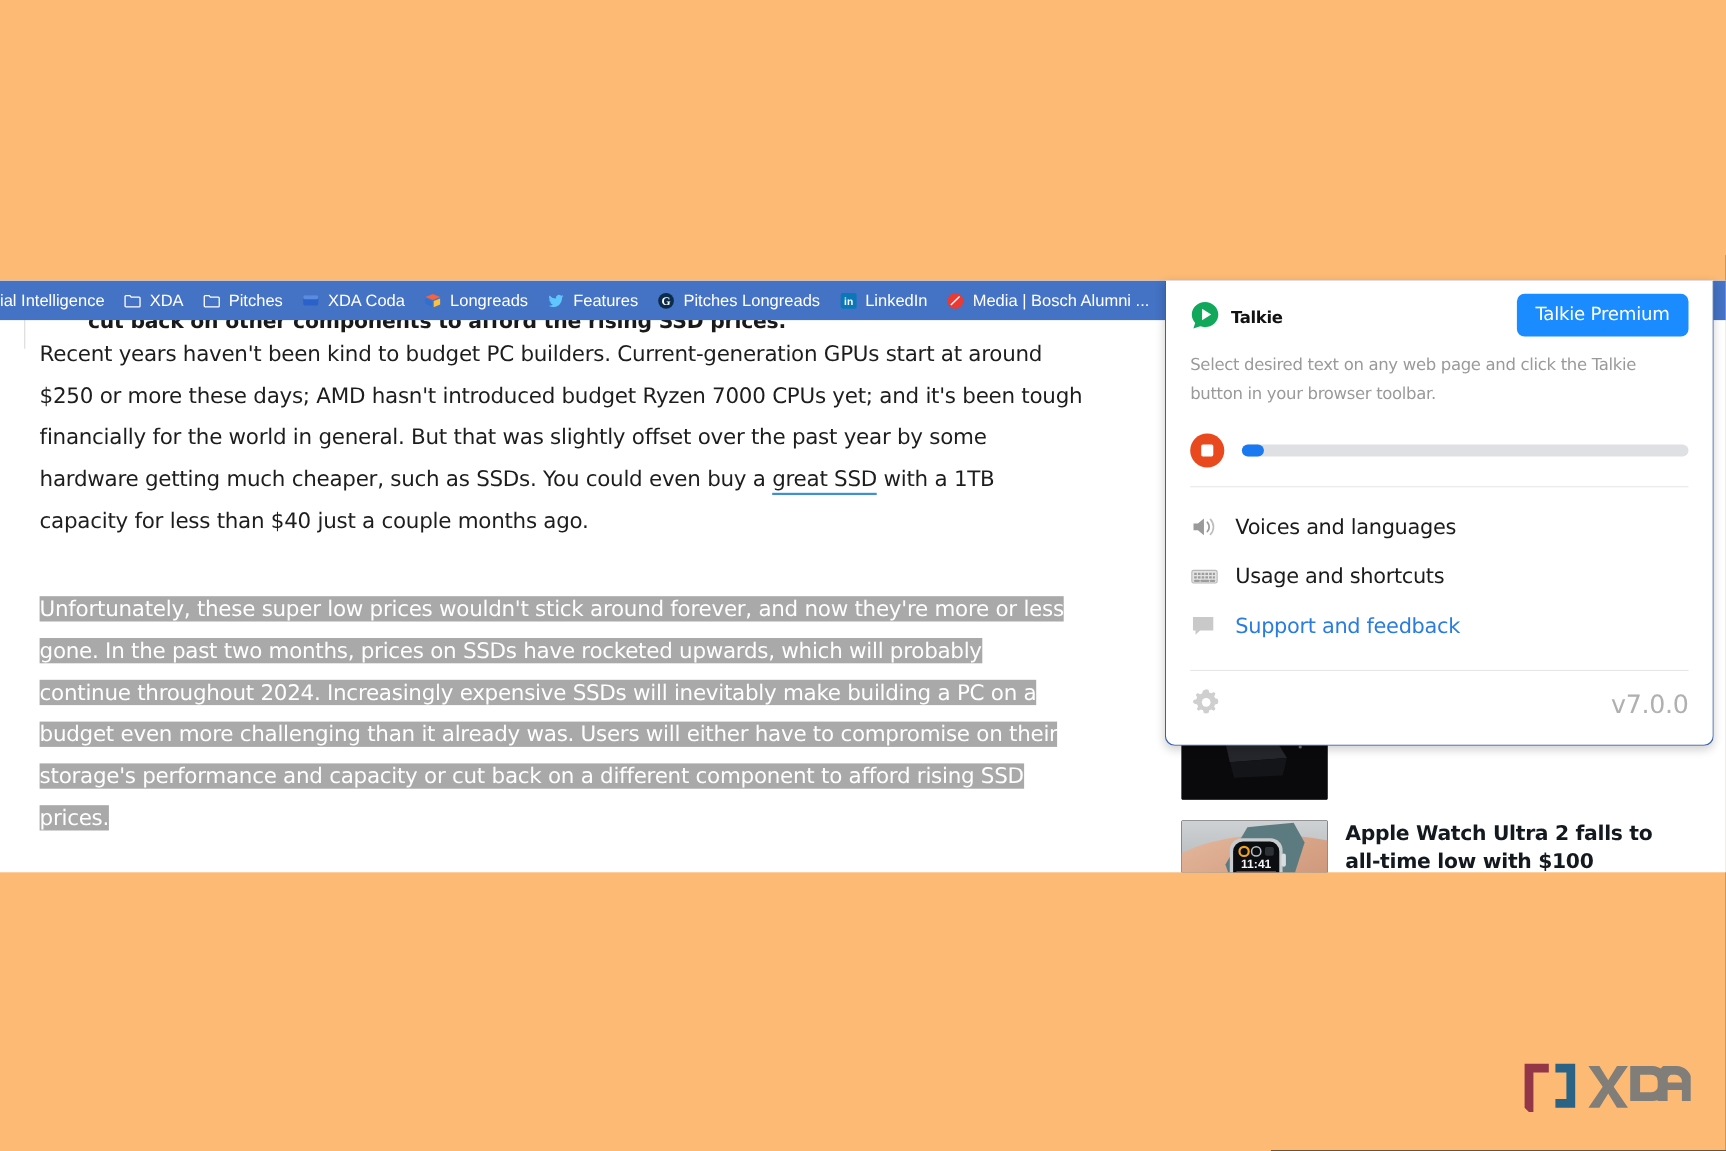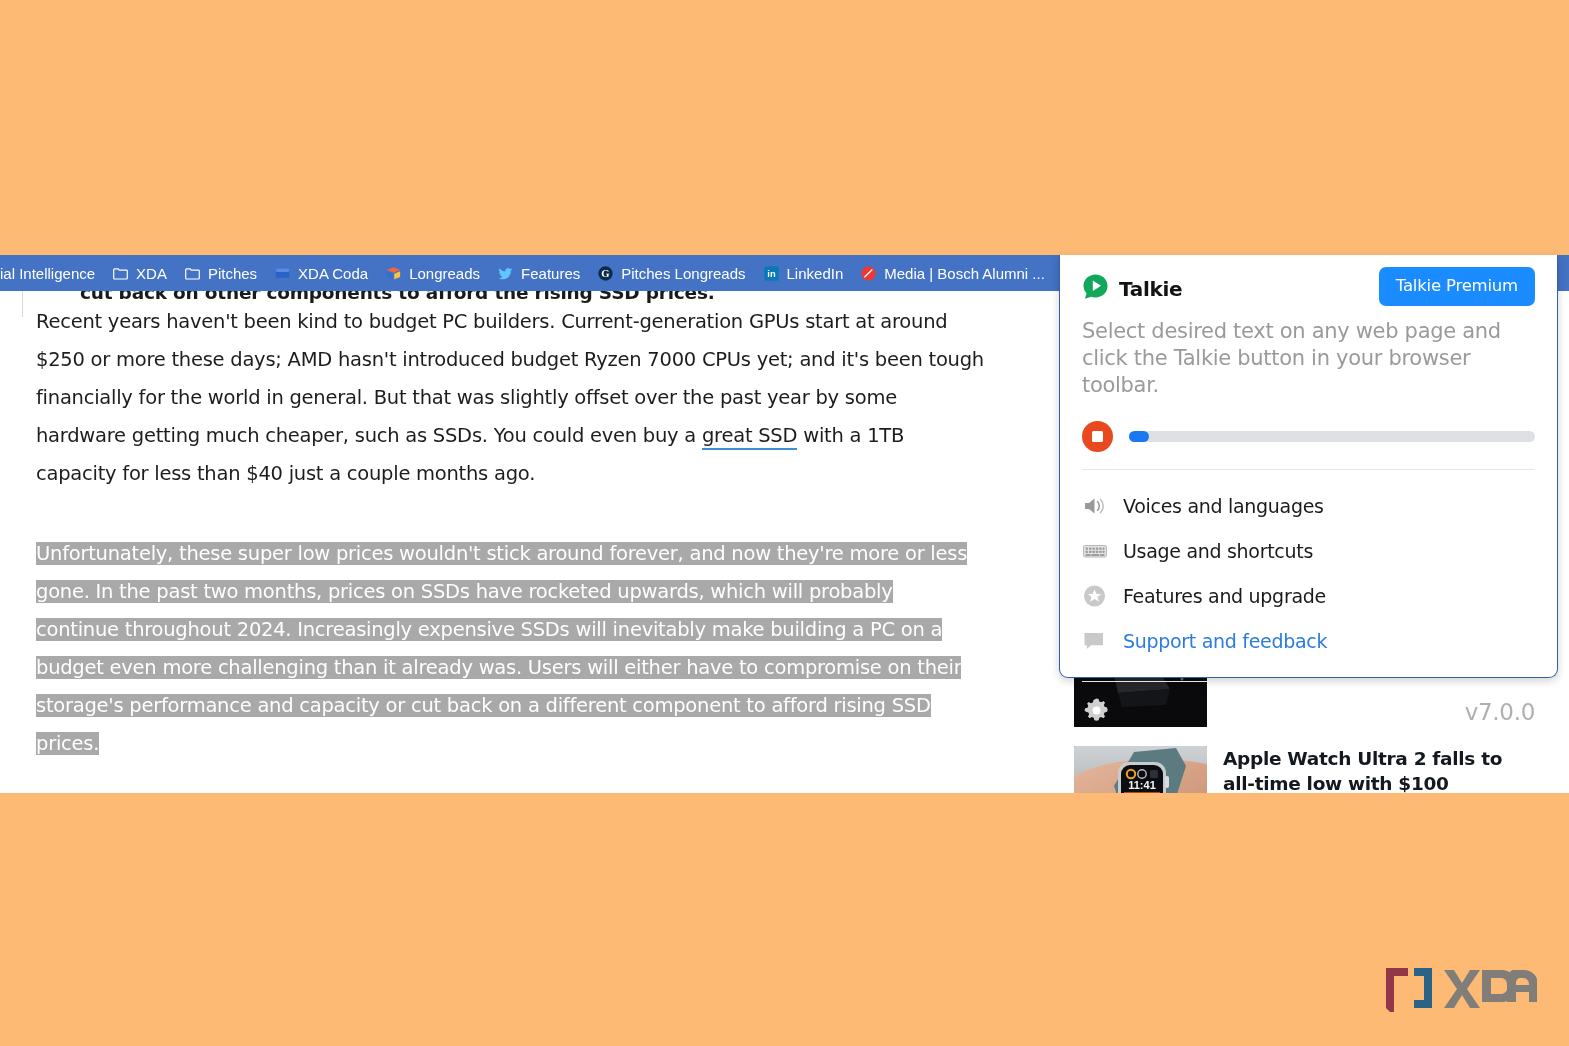--- a/index.html
+++ b/index.html
@@ -103,34 +103,34 @@
     padding: 0 22px;
   }
   #talkie-header {
     display: flex; align-items: flex-start;
     justify-content: space-between;
     padding-top: 12px;
   }
   #talkie-brand { display: flex; align-items: center; gap: 10px; padding-top: 6px; }
   #talkie-name {
     font-family: "DejaVu Sans", sans-serif;
-    font-weight: 700; font-size: 20px; color: #121212;
+    font-weight: 700; font-size: 15px; color: #121212;
     letter-spacing: -0.3px;
   }
   #premium-btn {
     background: #1a8cff; color: #fff;
     border: none; border-radius: 7px;
     font-family: "DejaVu Sans", sans-serif;
     font-size: 16.5px; letter-spacing: -0.2px;
     padding: 11px 17px; cursor: pointer;
     line-height: 1;
   }
   #talkie-desc {
     font-family: "DejaVu Sans", sans-serif;
-    font-size: 21px; color: #9a9a9a;
+    font-size: 15px; color: #9a9a9a;
     line-height: 27px; letter-spacing: -0.3px;
     margin-top: 12px; width: 445px;
   }
   #player-row {
     display: flex; align-items: center; gap: 16px;
     margin-top: 22px;
   }
   #stop-btn {
     width: 31px; height: 31px; border-radius: 50%;
     background: #e8491f; flex: 0 0 auto;
@@ -394,29 +394,20 @@
                 <rect x="20.6" y="11.8" width="1.9" height="2.2" rx="0.4"></rect>
               <rect x="3.6" y="15" width="5" height="2.1" rx="0.4"></rect>
                 <rect x="9.4" y="15" width="7.8" height="2.1" rx="0.4"></rect>
               <rect x="18" y="15" width="4.5" height="2.1" rx="0.4"></rect>
             </g>
           </svg>
         </span>
         <span class="menu-label">Usage and shortcuts</span>
       </div>
 
-      <div class="menu-item">
-        <span class="menu-ico">
-          <svg width="26" height="24" viewBox="0 0 26 24">
-            <circle cx="12.5" cy="12" r="10.5" fill="#c9c9c9"></circle>
-            <path d="M12.5 5.6 14.6 10h4.6l-3.7 3.1 1.4 4.6-4.4-2.7-4.4 2.7 1.4-4.6L6 10h4.6z" fill="#ffffff"></path>
-          </svg>
-        </span>
-        <span class="menu-label">Features and upgrade</span>
-      </div>
 
       <div class="menu-item">
         <span class="menu-ico">
           <svg width="26" height="24" viewBox="0 0 26 24">
             <path d="M2.5 4h18.5v12.2h-12l-4.2 3.9v-3.9H2.5z" fill="#c9c9c9"></path>
           </svg>
         </span>
         <span class="menu-label link">Support and feedback</span>
       </div>
     </div>

